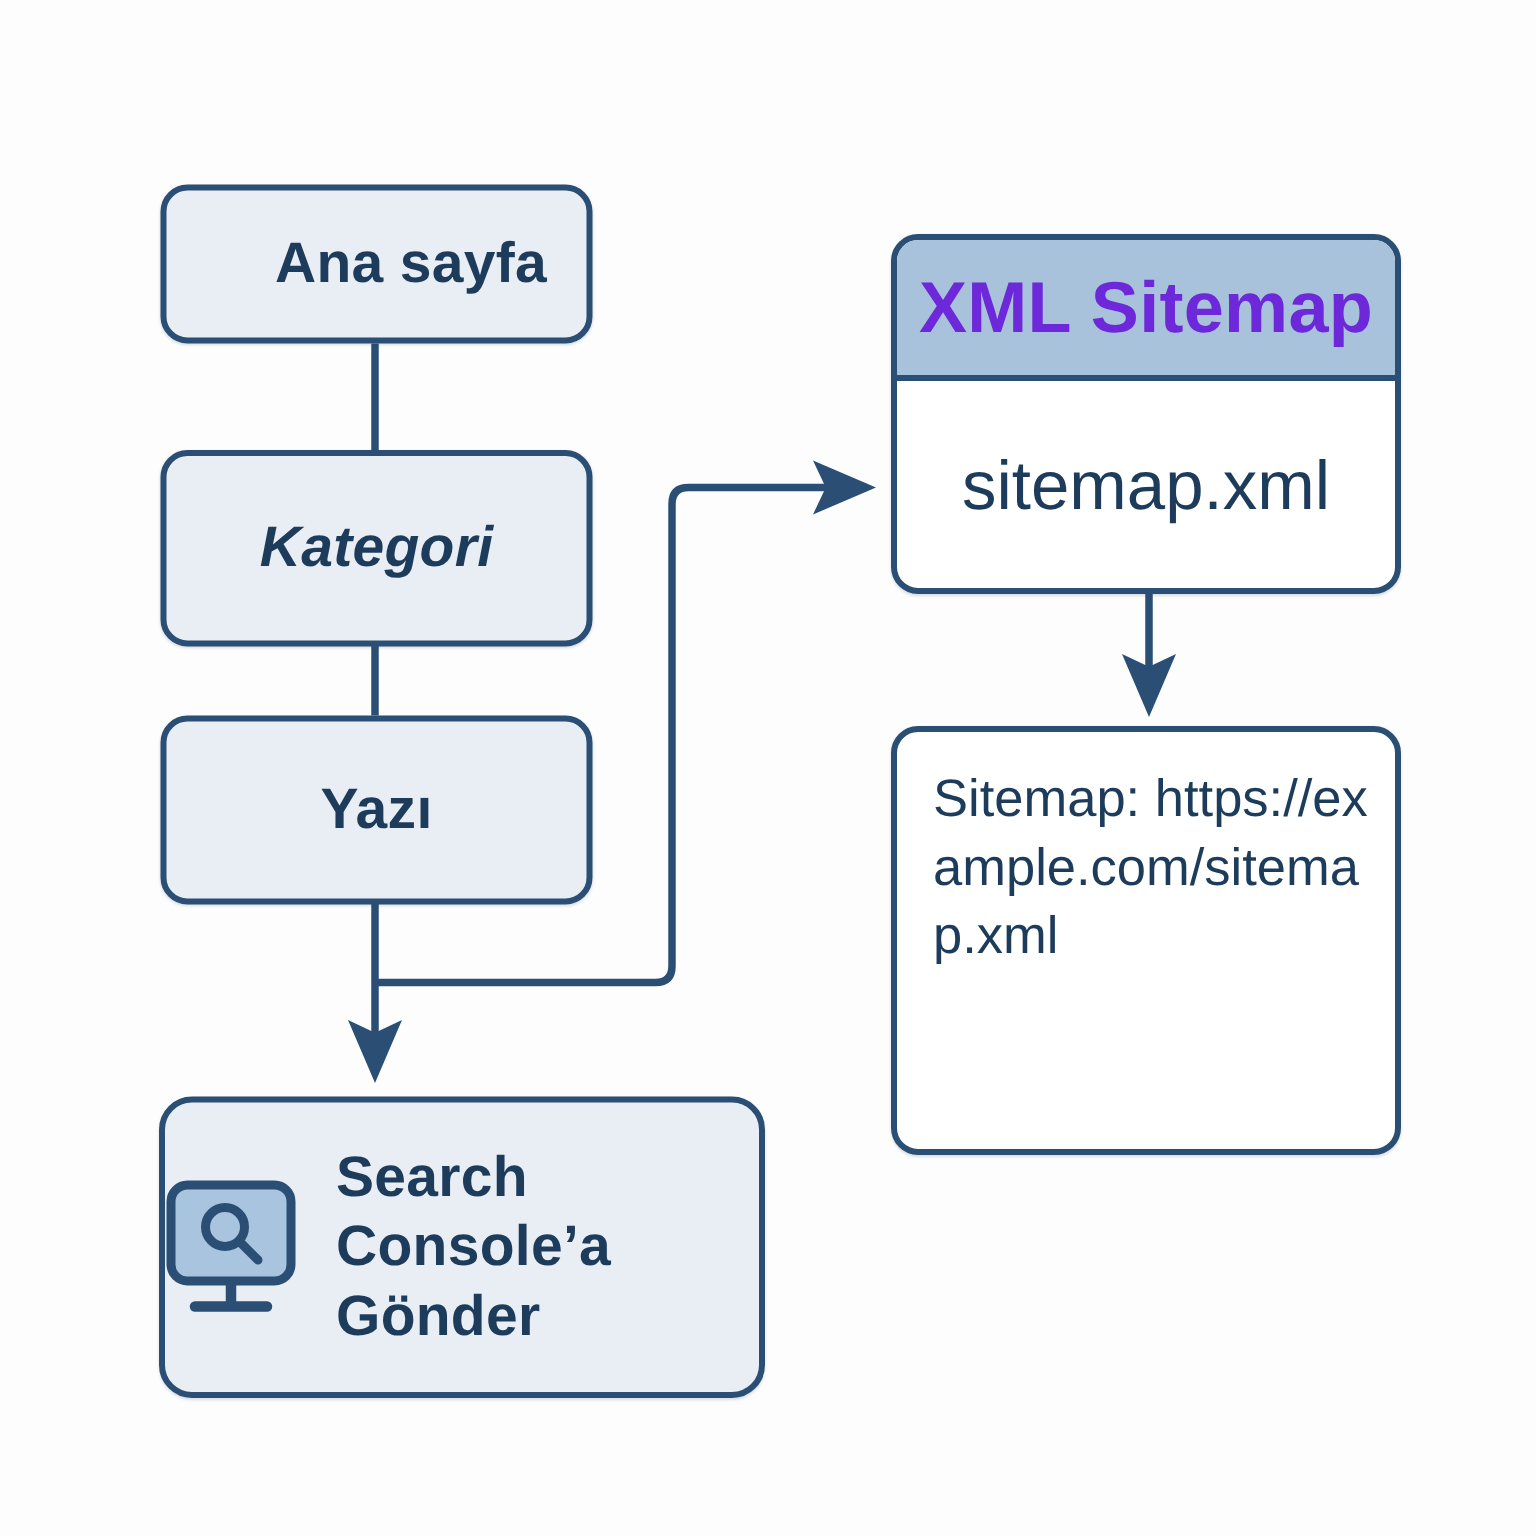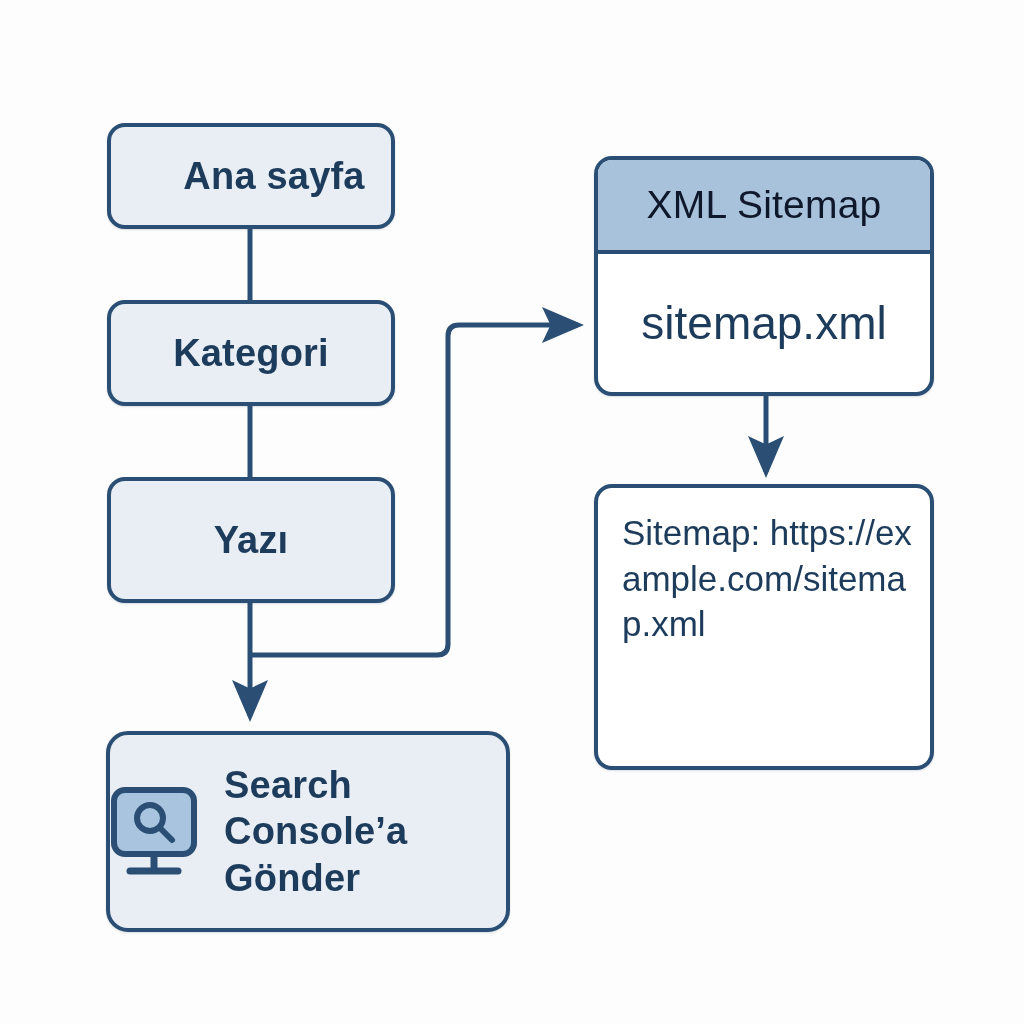--- a/index.html
+++ b/index.html
@@ -41,21 +41,21 @@
     font-size: 38px;
     font-weight: 600;
     letter-spacing: 0.2px;
     line-height: 1.12;
     text-align: center;
     color: #1d3c5c;
   }
 
   
   #node-anasayfa { left: 107px; top: 123px;  width: 288px; height: 106px; padding-left: 46px; }
-  #node-kategori { left: 107px; top: 300px;  width: 288px; height: 106px; }
+  #node-kategori { left: 107px; top: 300px;  width: 288px; height: 131px; font-style: italic; }
   #node-yazi     { left: 107px; top: 477px;  width: 288px; height: 126px; }
 
   
   #node-search-console {
     left: 106px; top: 731px; width: 404px; height: 201px;
     border-radius: 22px;
     justify-content: flex-start;
     gap: 26px;
   }
   #node-search-console .label {
@@ -82,23 +82,23 @@
     overflow: hidden;
     box-shadow: 0 1px 2px rgba(40,70,105,0.18);
   }
   .card-header {
     background: #a8c2dc;
     border-bottom: 4px solid #2b4f74;
     box-sizing: border-box;
     display: flex;
     align-items: center;
     justify-content: center;
-    color: #0f172a;
-    font-size: 39px;
-    font-weight: 400;
+    color: #6d28d9;
+    font-size: 48px;
+    font-weight: 700;
     letter-spacing: 0.2px;
   }
   .card-body {
     box-sizing: border-box;
     display: flex;
     align-items: center;
     color: #1d3c5c;
     font-size: 46px;
     font-weight: 400;
     line-height: 1.28;

